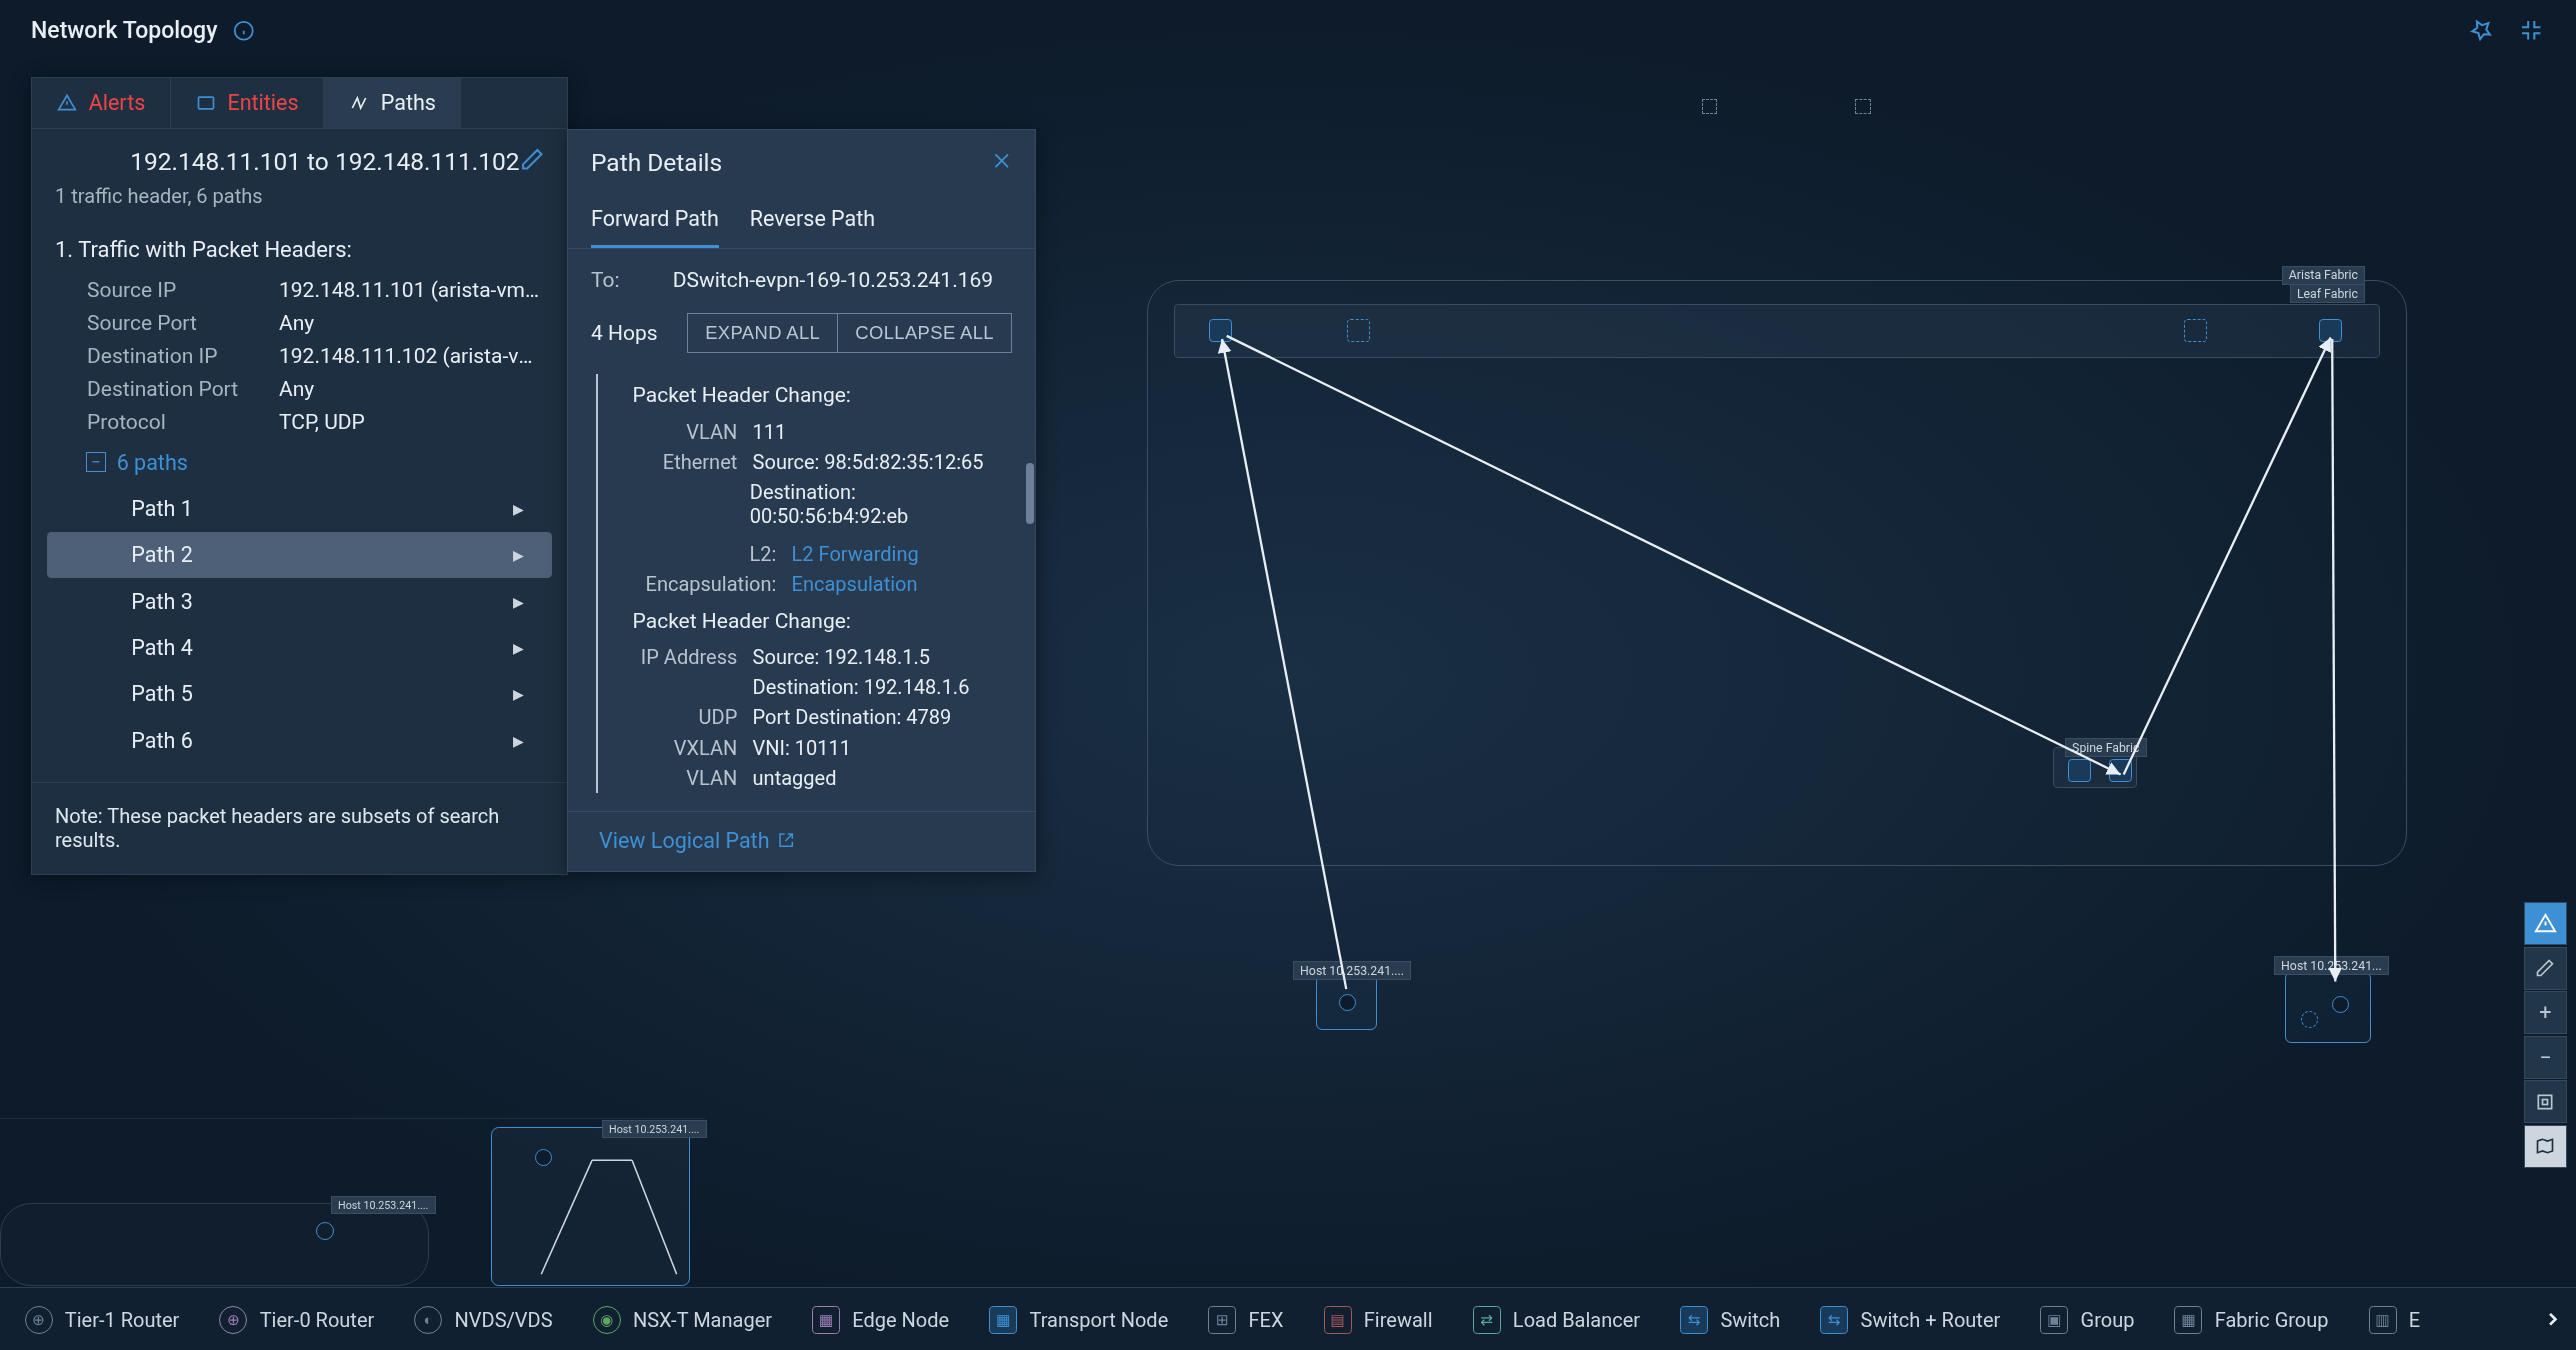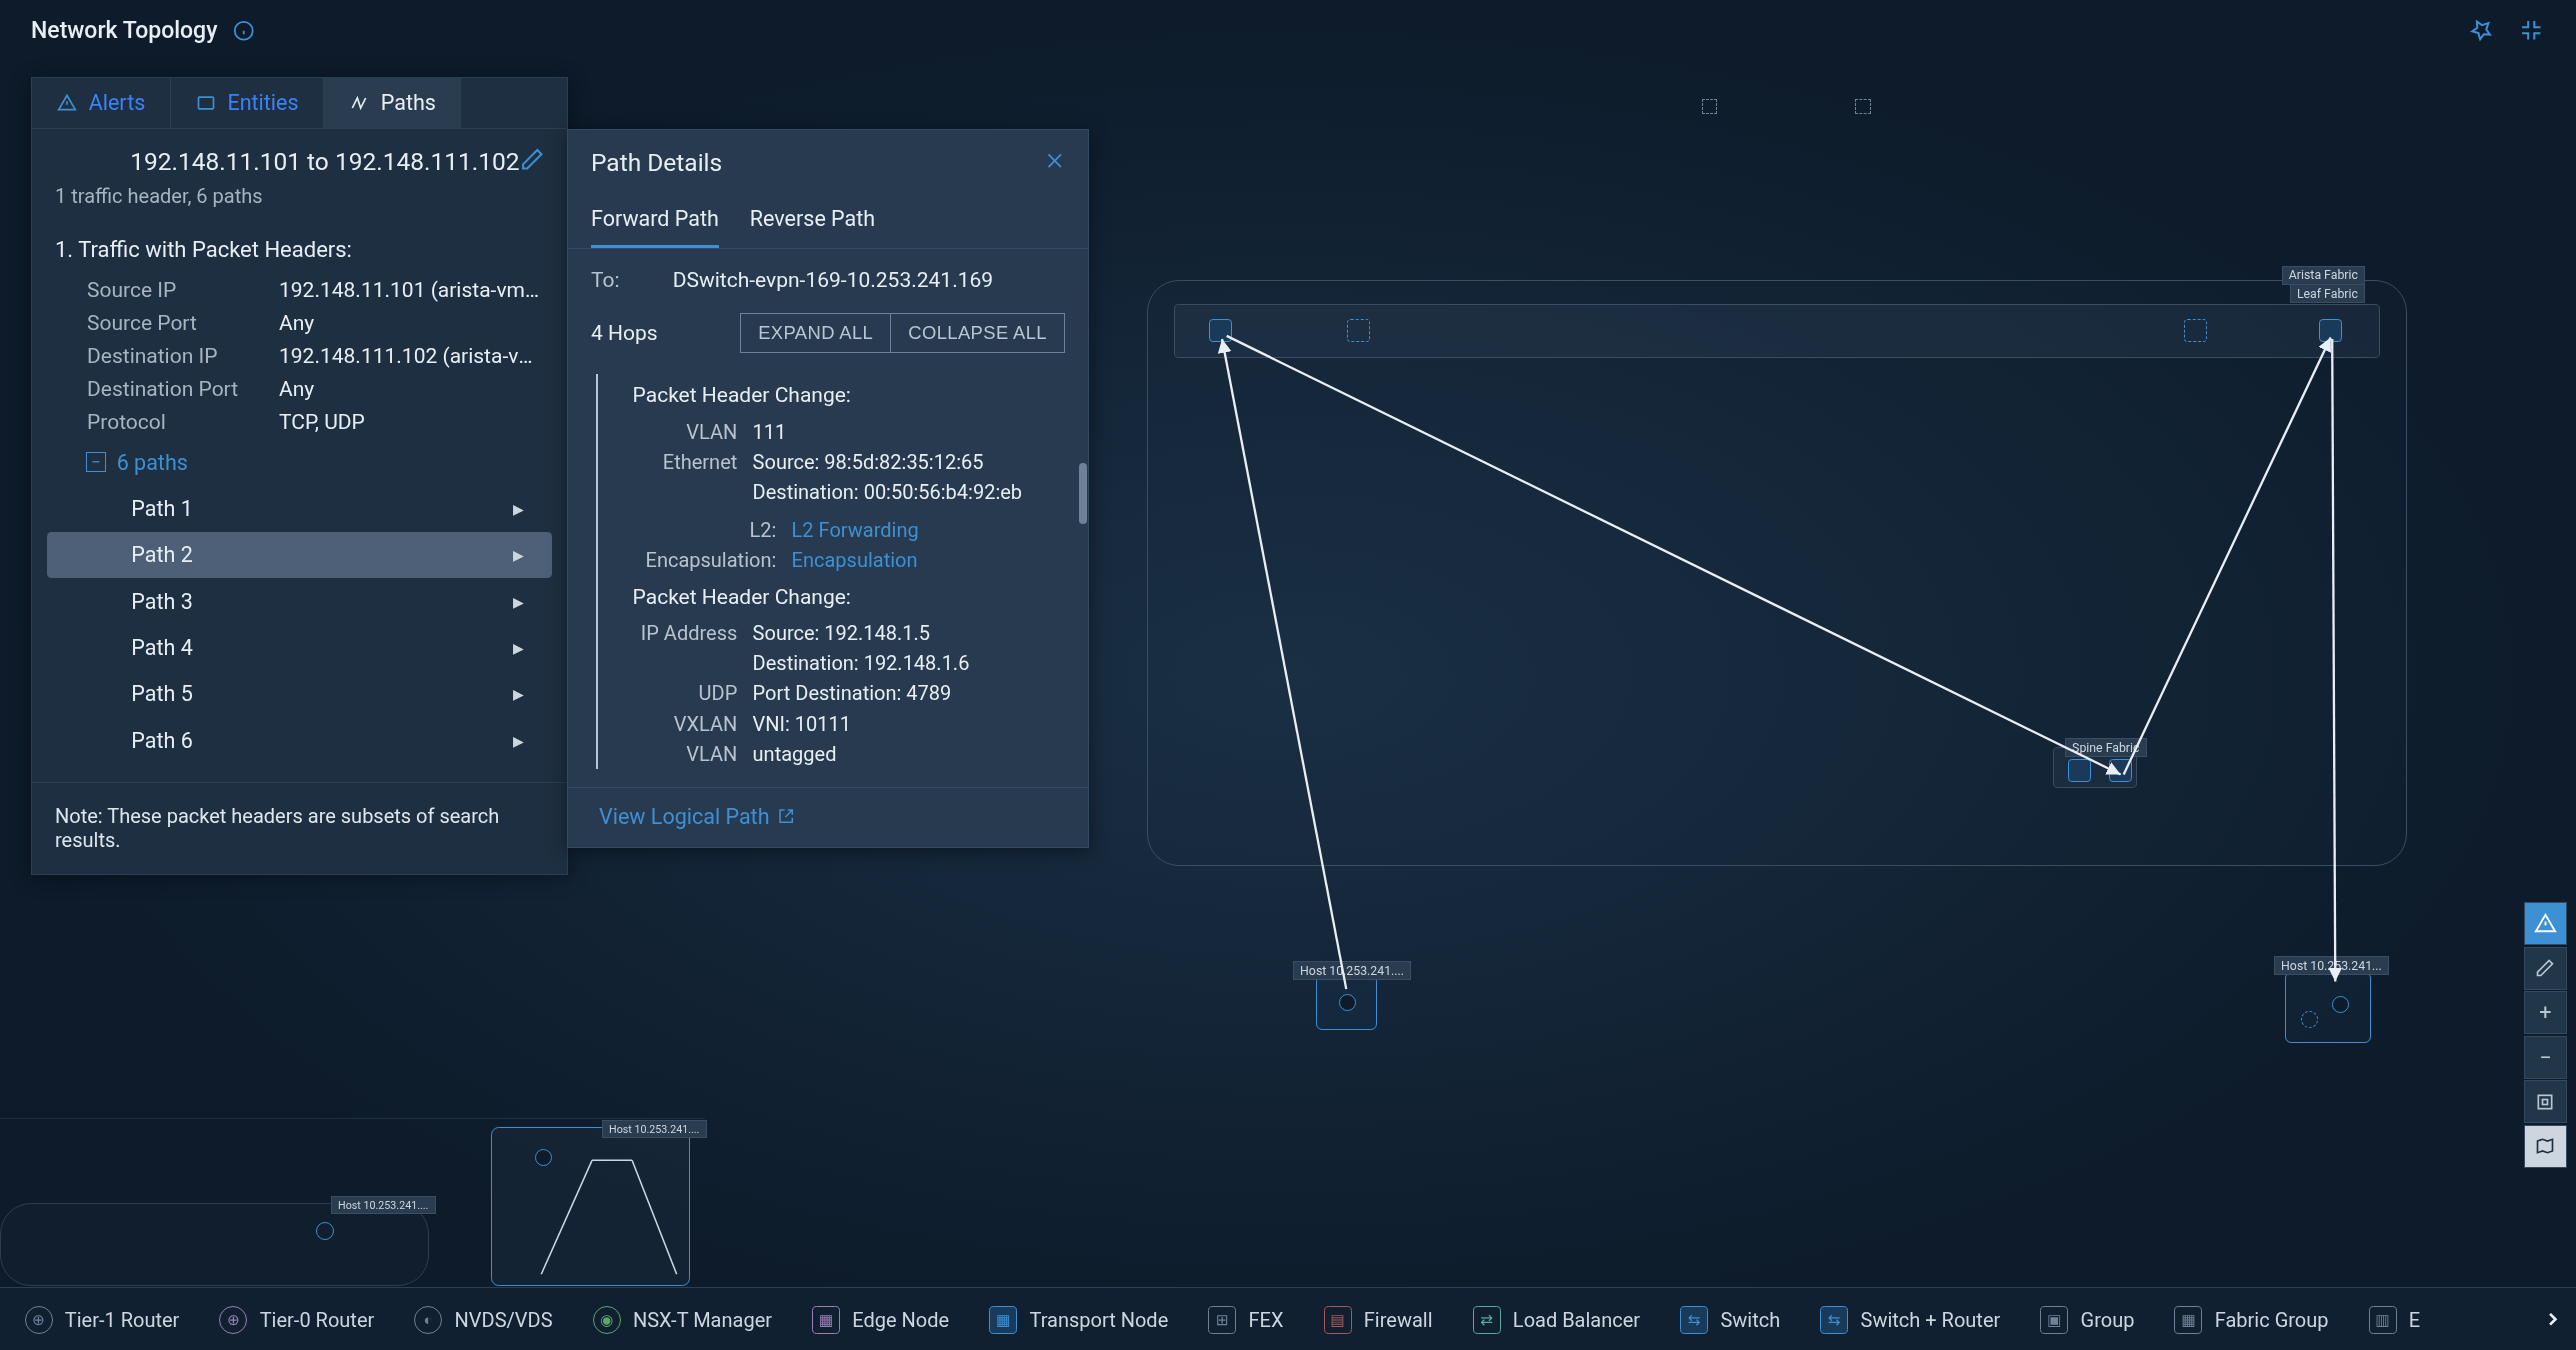--- a/index.html
+++ b/index.html
@@ -35,21 +35,21 @@
   width: 537px;
   background: #1e2f41;
   border: 0.8px solid #2c3f52;
   box-shadow: 0 3.1px 18.4px rgba(0,0,0,.4);
 }
 .tab-bar { display: flex; background: #1e2f41; border-bottom: 0.8px solid #2c3f52; }
 .tab-item {
   display: flex; align-items: center; gap: 10.7px;
   padding: 12.3px 24.5px;
   font-size: 21.5px;
-  color: #3b82f6;
+  color: #ef4444;
   border-right: 0.8px solid #2c3f52;
   cursor: pointer;
 }
 .tab-item.active { background: #2a3d50; color: #e8eef4; }
 .tab-item .tab-icon { width: 21.5px; height: 21.5px; display:flex; align-items:center; justify-content:center; }
 
 .edit-row {
   display: flex; justify-content: flex-end; align-items: center;
   padding: 18.4px 23px 7.7px 23px;
 }
@@ -83,21 +83,21 @@
   color: #dfe7ee;
   border-top: 0.8px solid #2c3f52;
   margin-top: 18.4px;
 }
 
 
 .details-panel {
   position: absolute;
   left: 567px;
   top: 129px;
-  width: 522px;
+  width: 469px;
   background: #273a4f;
   border: 0.8px solid #344a60;
   box-shadow: 0 3.1px 18.4px rgba(0,0,0,.45);
 }
 .details-header { display: flex; justify-content: space-between; align-items: center; padding: 18.4px 23px; }
 .details-header .title { font-size: 24.5px; color: #e8eef4; }
 .details-header .close { color: #3e90d4; cursor: pointer; font-size: 24.5px; }
 
 .details-tabs { display: flex; gap: 31px; padding: 0 23px; border-bottom: 0.8px solid #344a60; }
 .details-tab { padding: 10.7px 0 14px 0; font-size: 21.5px; color: #e8eef4; cursor:pointer; }

